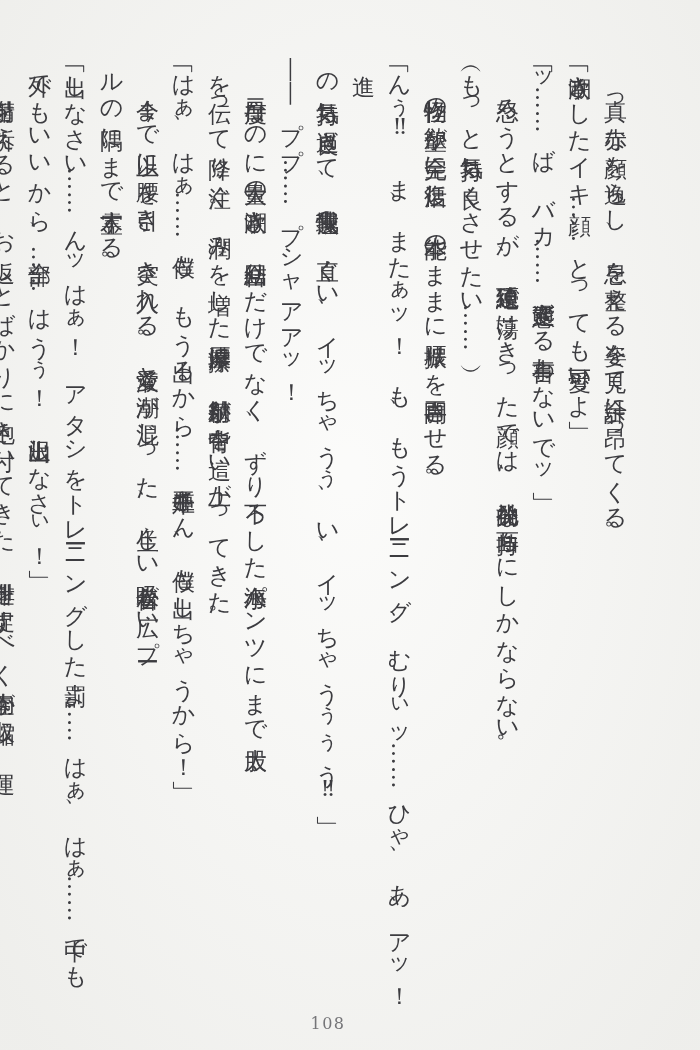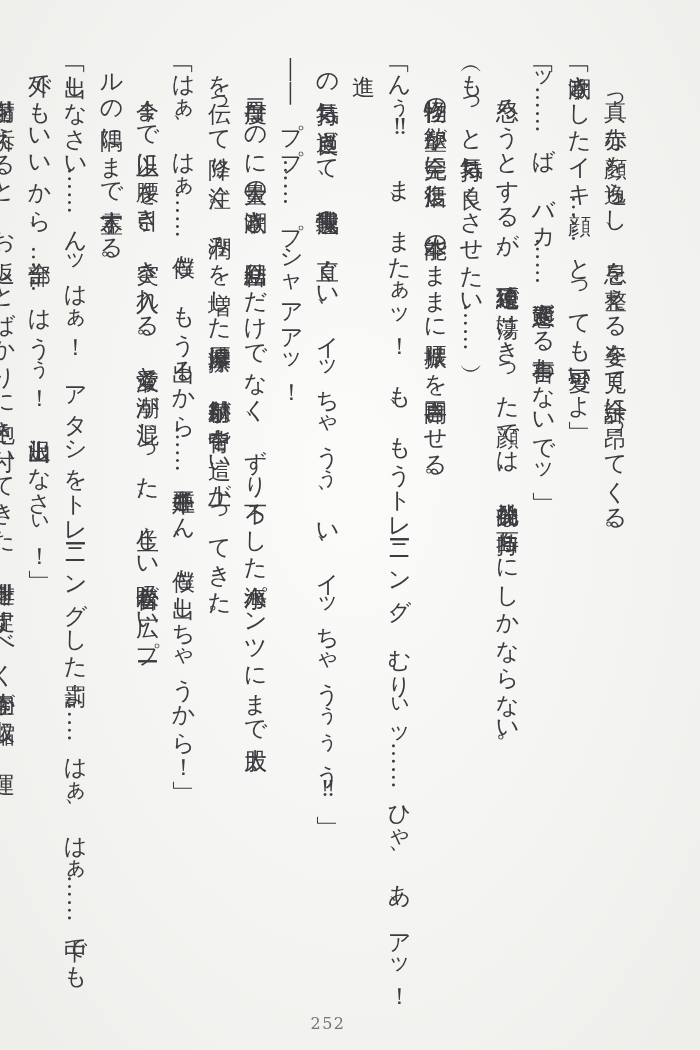--- a/index.html
+++ b/index.html
@@ -60,14 +60,14 @@
       <p>――ププ……プシャアアッ！</p>
       <p class="indent">二度目なのに大量の潮吹き。結合回りだけでなく、ずり下ろした海水パンツにまで太股</p>
       <p>を伝って降り注ぐ。潤みを増した濃厚摩擦に、射精欲が背中を這い上がってきた。</p>
       <p>「はぁ、はぁ……僕も、もう出るから……千亜姫さん、僕も出しちゃうから！」</p>
       <p class="indent">今まで以上に腰を引き、突き入れる。愛液と潮が混じった、生々しい吸着音が広いプー</p>
       <p>ルの隅にまで木霊する。</p>
       <p>「出しなさい……んッはぁ！　アタシをトレーニングした罰よ……はぁ、はぁ……中でも</p>
       <p>外でもいいから、全部……はうぅ！　沢山出しなさぃ！」</p>
       <p class="indent">射精を訴えると、お返しとばかりに抱き付いてきた。排泄を促すべく肉壷が収縮し、運</p>
     </div>
-  <div class="page-number">252</div>
+  <div class="page-number">108</div>
 </div>
 
 </body></html>

